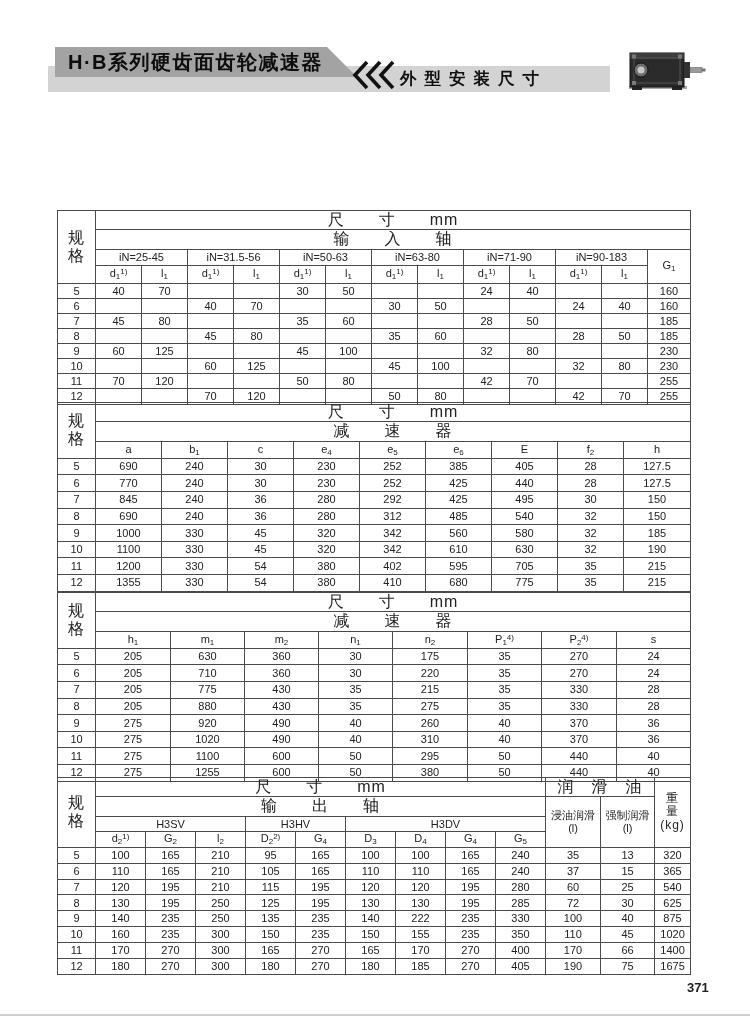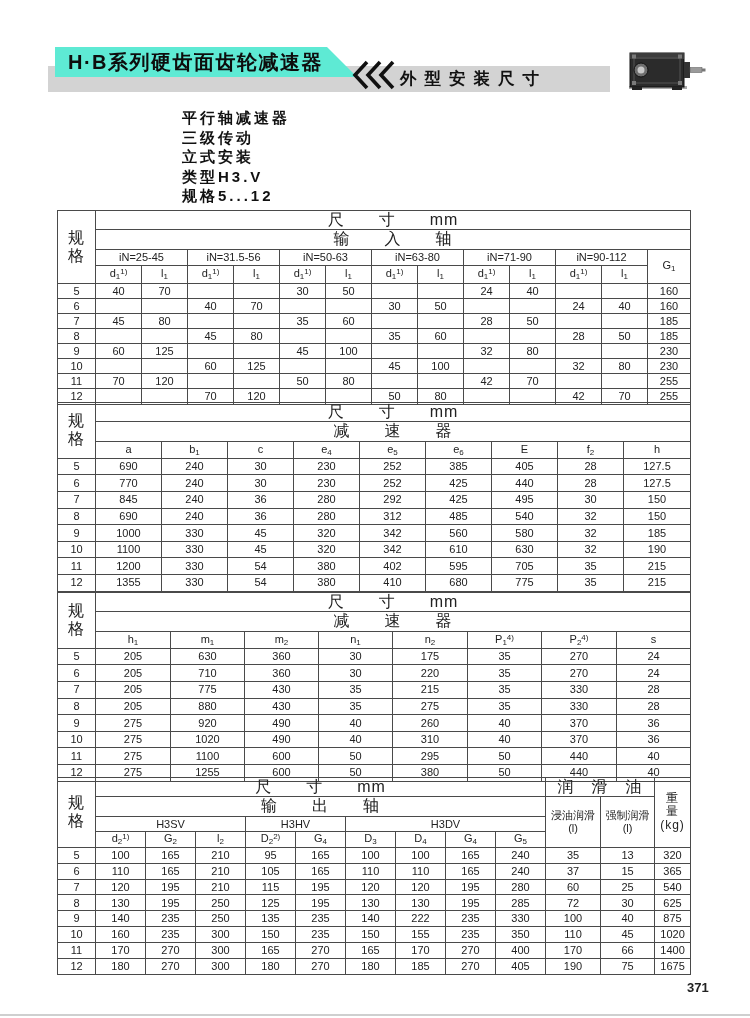--- a/index.html
+++ b/index.html
@@ -1,21 +1,21 @@
 <!DOCTYPE html>
 <html><head>
 <meta charset="utf-8">
 <style>
   html,body{margin:0;padding:0;background:#fff;}
   .page{position:relative;width:750px;height:1018px;background:#ffffff;overflow:hidden;
         font-family:"Liberation Sans","DejaVu Sans",sans-serif;color:#1c1c1c;}
 
   
   .banner-light{position:absolute;left:48px;top:66px;width:562px;height:26px;background:#d3d3d3;}
-  .banner-dark{position:absolute;left:55px;top:47px;width:302px;height:30px;background:#5eead4;
+  .banner-dark{position:absolute;left:55px;top:47px;width:302px;height:30px;background:#a3a3a3;
                clip-path:polygon(0 0,272px 0,302px 100%,0 100%);
                display:flex;align-items:center;padding-left:13px;box-sizing:border-box;}
   .banner-dark .title{font-size:20px;font-weight:bold;letter-spacing:1.5px;color:#0d0d0d;}
   .chevrons{position:absolute;left:350px;top:59px;}
   .subtitle{position:absolute;left:400px;top:66px;height:26px;display:flex;align-items:center;
             font-size:16.5px;font-weight:bold;letter-spacing:8px;color:#111;}
 
   
   .product{position:absolute;left:622px;top:46px;}
 
@@ -78,27 +78,20 @@
     <rect x="56" y="35" width="4" height="4" fill="#7a7a7a"></rect>
     <circle cx="19" cy="24" r="7" fill="#6e6e6e" stroke="#111"></circle>
     <circle cx="19" cy="24" r="3.5" fill="#c9c9c9"></circle>
     <rect x="62" y="16" width="6" height="16" fill="#333"></rect>
     <rect x="68" y="21.5" width="12" height="5" fill="#9a9a9a" stroke="#555" stroke-width="0.5"></rect>
     <rect x="80" y="22.5" width="3.5" height="3" fill="#777"></rect>
     <rect x="10" y="41" width="10" height="3" fill="#222"></rect>
     <rect x="50" y="41" width="10" height="3" fill="#222"></rect>
   </svg>
 
-  <div class="intro">
-    <div>平行轴减速器</div>
-    <div>三级传动</div>
-    <div>立式安装</div>
-    <div>类型H3.V</div>
-    <div>规格5...12</div>
-  </div>
 
   <table class="t1">
       <colgroup>
         <col style="width: 38px;">
         <col style="width: 46px;">
         <col style="width: 46px;">
         <col style="width: 46px;">
         <col style="width: 46px;">
         <col style="width: 46px;">
         <col style="width: 46px;">
@@ -117,21 +110,21 @@
         </tr>
         <tr>
           <th colspan="13" class="cjk">输　　入　　轴</th>
         </tr>
         <tr>
           <th colspan="2">iN=25-45</th>
           <th colspan="2">iN=31.5-56</th>
           <th colspan="2">iN=50-63</th>
           <th colspan="2">iN=63-80</th>
           <th colspan="2">iN=71-90</th>
-          <th colspan="2">iN=90-112</th>
+          <th colspan="2">iN=90-183</th>
           <th rowspan="2">G<sub>1</sub></th>
         </tr>
         <tr>
           <th>d<sub>1</sub><sup>1)</sup></th>
           <th>l<sub>1</sub></th>
           <th>d<sub>1</sub><sup>1)</sup></th>
           <th>l<sub>1</sub></th>
           <th>d<sub>1</sub><sup>1)</sup></th>
           <th>l<sub>1</sub></th>
           <th>d<sub>1</sub><sup>1)</sup></th>

